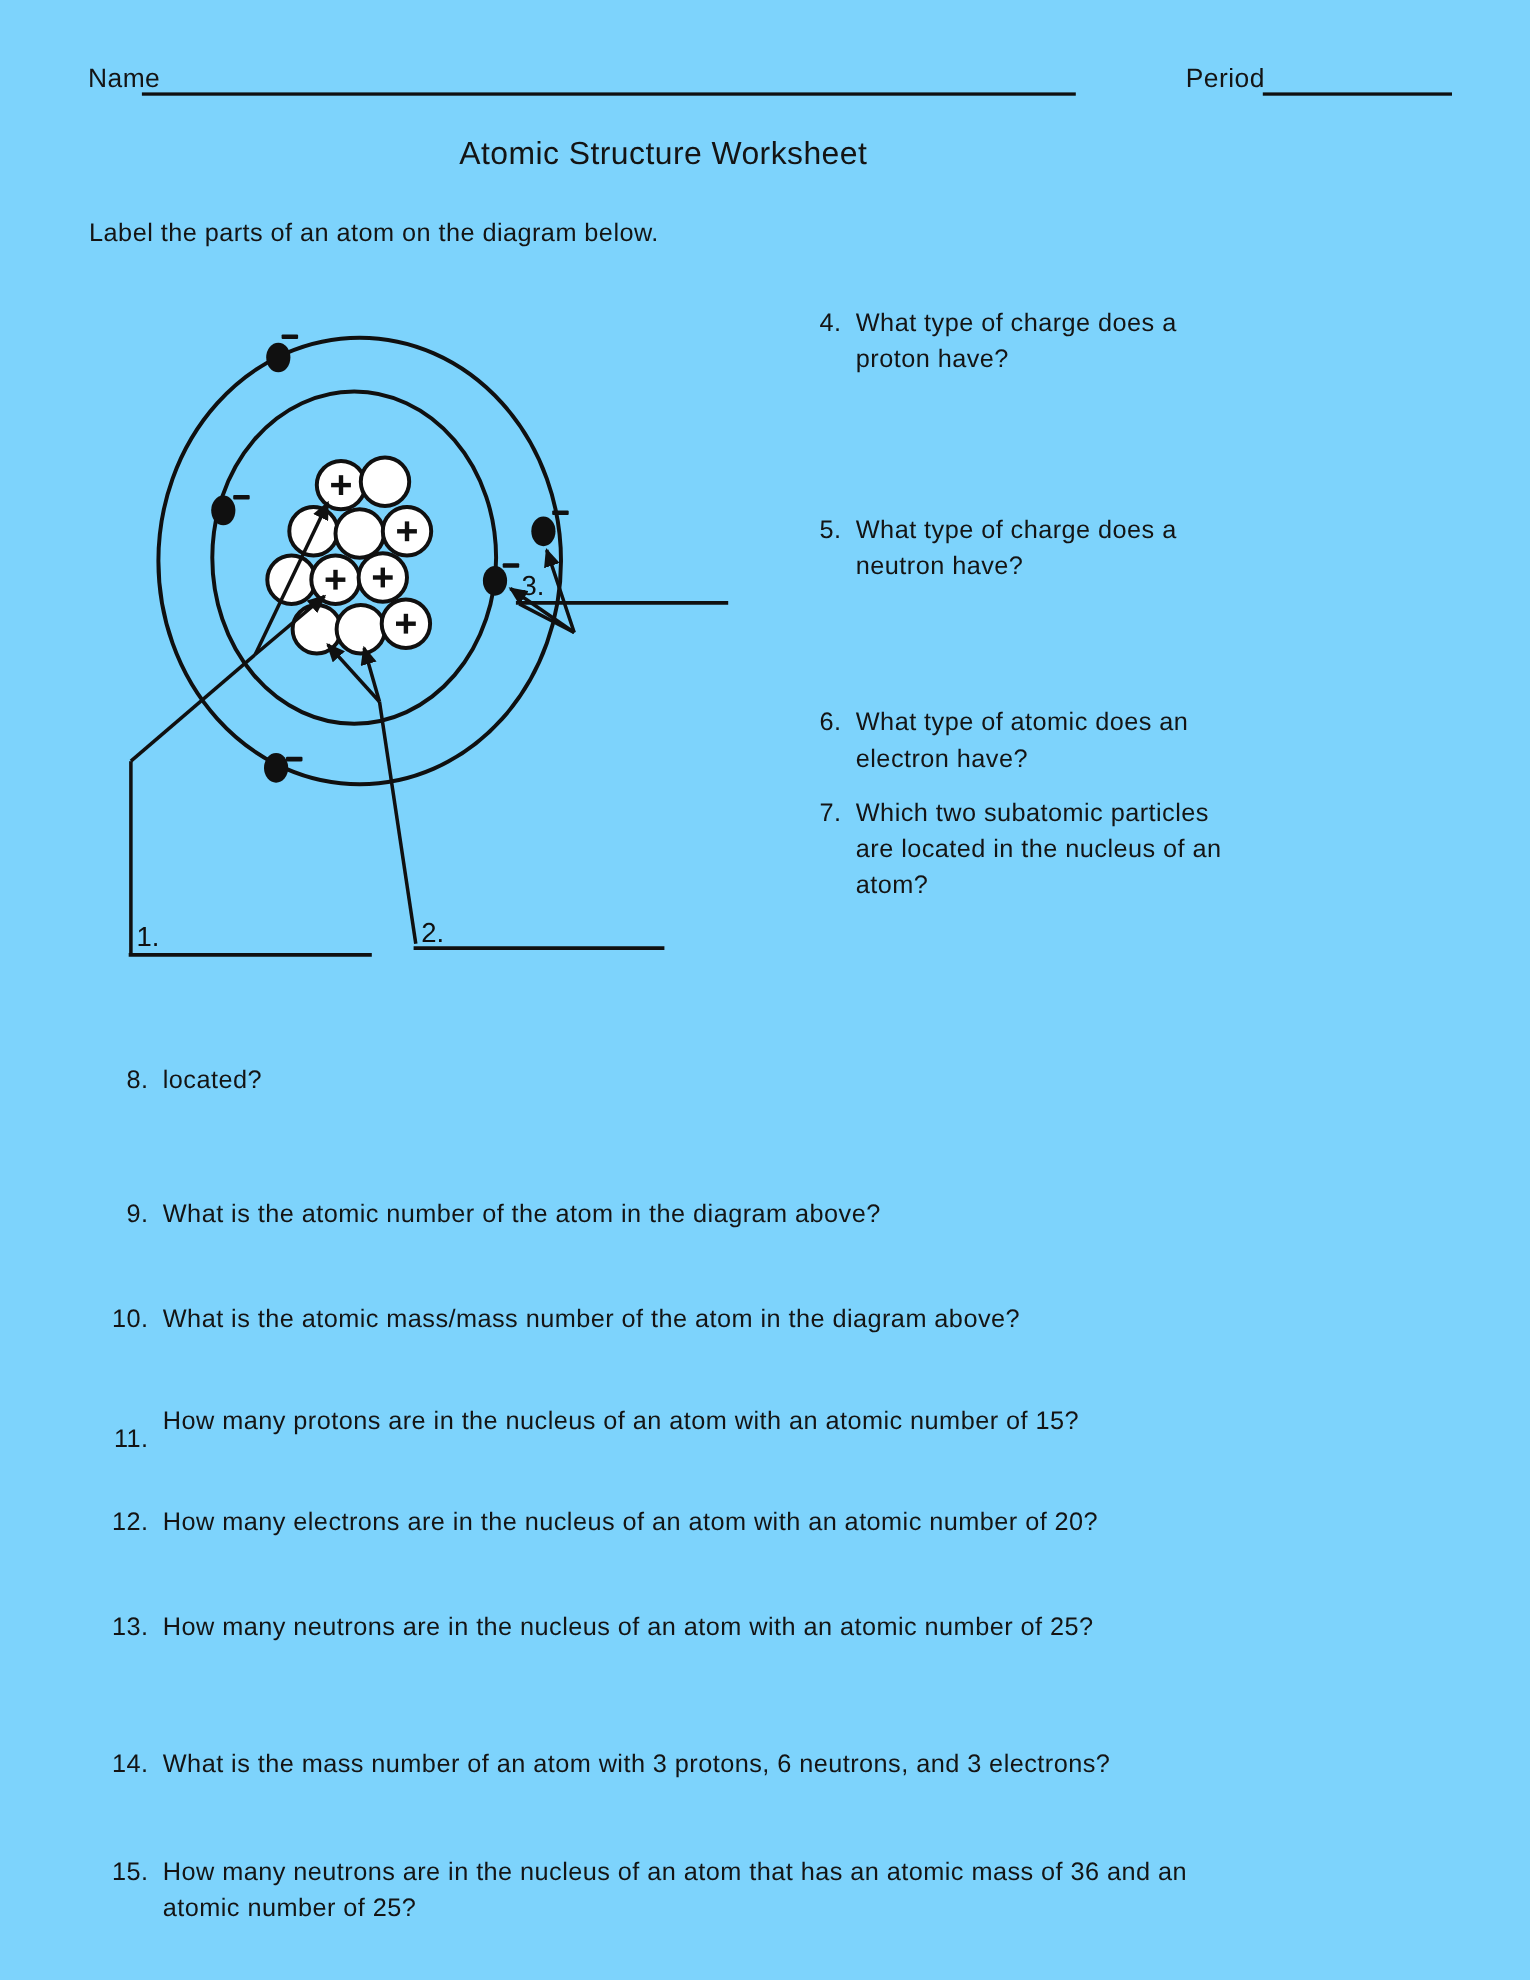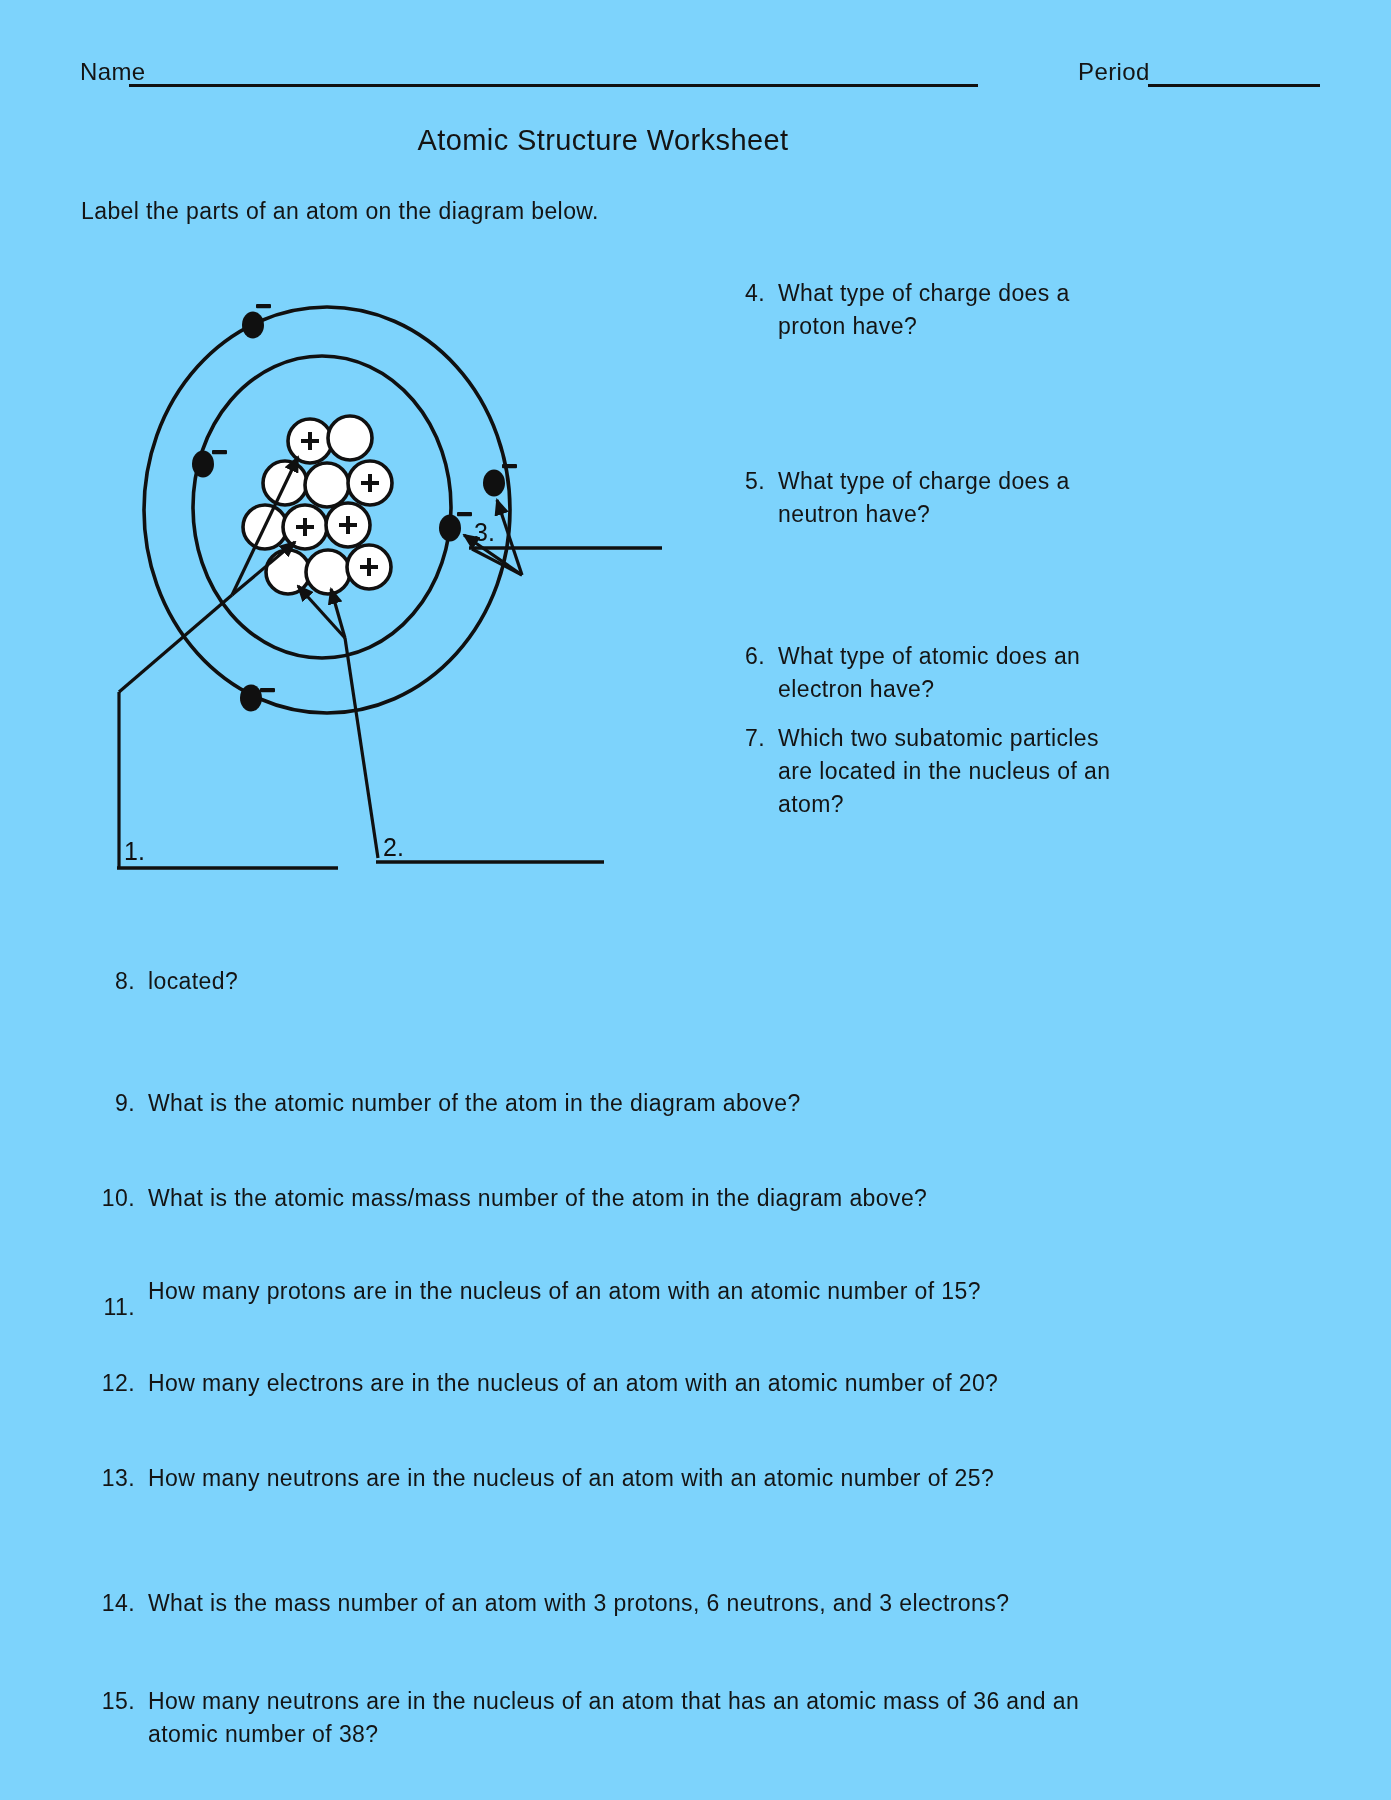--- a/index.html
+++ b/index.html
@@ -157,17 +157,17 @@
   <div>
     <div class="abs q-num" style="left:85px;top:1587px;width:50px;">14.</div>
     <div class="abs" style="left:148px;top:1587px;">
       <div class="q-line">What is the mass number of an atom with 3 protons, 6 neutrons, and 3 electrons?</div>
     </div>
   </div>
   <div>
     <div class="abs q-num" style="left:85px;top:1685px;width:50px;">15.</div>
     <div class="abs" style="left:148px;top:1685px;">
       <div class="q-line">How many neutrons are in the nucleus of an atom that has an atomic mass of 36 and an</div>
-      <div class="q-line">atomic number of 38?</div>
+      <div class="q-line">atomic number of 25?</div>
     </div>
   </div>
 
 </div>
 
 </body></html>

